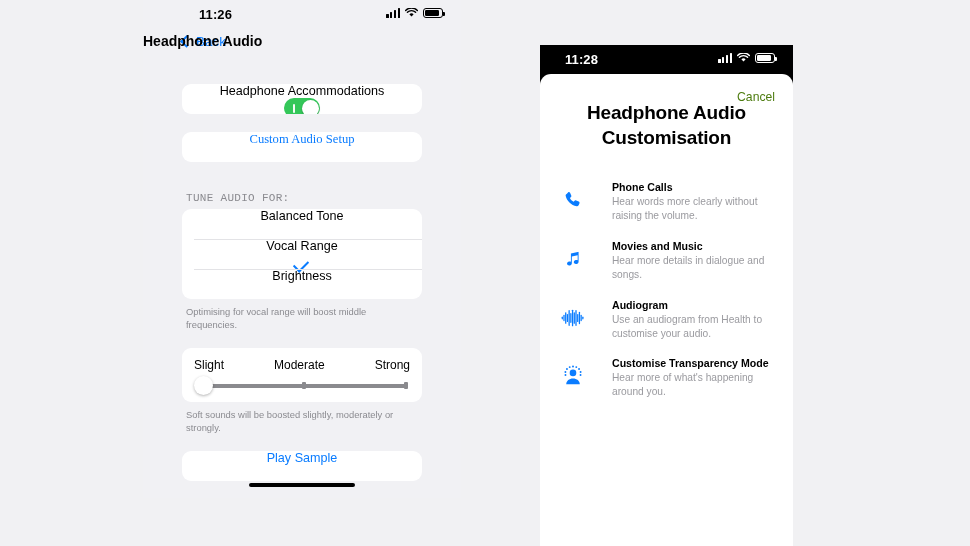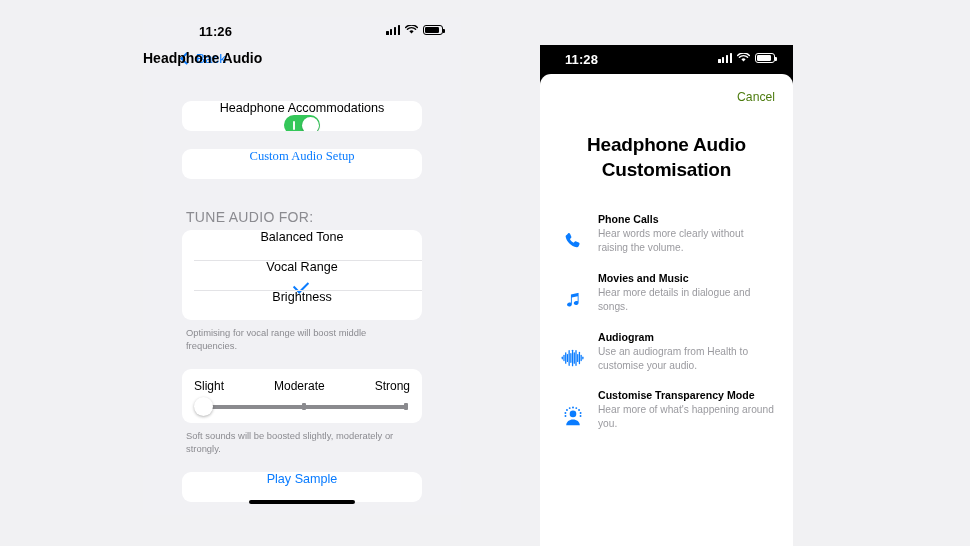--- a/index.html
+++ b/index.html
@@ -18,21 +18,21 @@
     position: relative;
     width: 970px;
     height: 546px;
     background: #f1f1f3;
   }
 
   
   .phone-left {
     position: absolute;
     left: 143px;
-    top: 17px;
+    top: 0;
     width: 318px;
     height: 498px;
     background: #f1f1f4;
     overflow: hidden;
   }
   .statusbar {
     position: relative;
     height: 30px;
     display: flex;
     align-items: center;
@@ -154,24 +154,25 @@
     background: rgba(255,255,255,0.95);
     border-radius: 1px;
   }
   .footnote {
     font-size: 9.4px;
     line-height: 1.42;
     color: #8b8b90;
     padding: 6px 5px 0 4px;
   }
   .grouphead {
-    font-size: 14px;
+    font-size: 11px;
     color: #8b8b90;
     letter-spacing: 0.3px;
     padding: 0 5px 5px 4px;
+    font-family: Liberation Mono, monospace;
   }
   .check {
     width: 12px; height: 7px;
     border-left: 2.1px solid #0a7cff;
     border-bottom: 2.1px solid #0a7cff;
     transform: rotate(-45deg);
     margin-right: 3px;
     margin-top: -3px;
   }
 
@@ -238,34 +239,34 @@
     border-radius: 11px 11px 0 0;
   }
   .sheet-inner { padding: 0 19px; position: relative; height: 100%; }
   .cancel {
     position:absolute;
     right: 18px; top: 16px;
     color: #4d7c0f;
     font-size: 12.2px;
   }
   .sheet-title {
-    padding-top: 58px;
+    padding-top: 26px;
     text-align: center;
     font-size: 19px;
     font-weight: bold;
     line-height: 1.32;
     color: #000;
     letter-spacing: -0.2px;
   }
   .feature-list { margin-top: 31px; }
   .feature {
     display: flex;
-    gap: 11px;
+    gap: 25px;
     margin-bottom: 17px;
-    align-items: flex-end;
+    align-items: flex-start;
   }
   .feature-icon {
     width: 28px;
     min-width: 28px;
     height: 28px;
     display:flex;
     align-items: center;
     justify-content: center;
     margin-top: 5px;
   }

